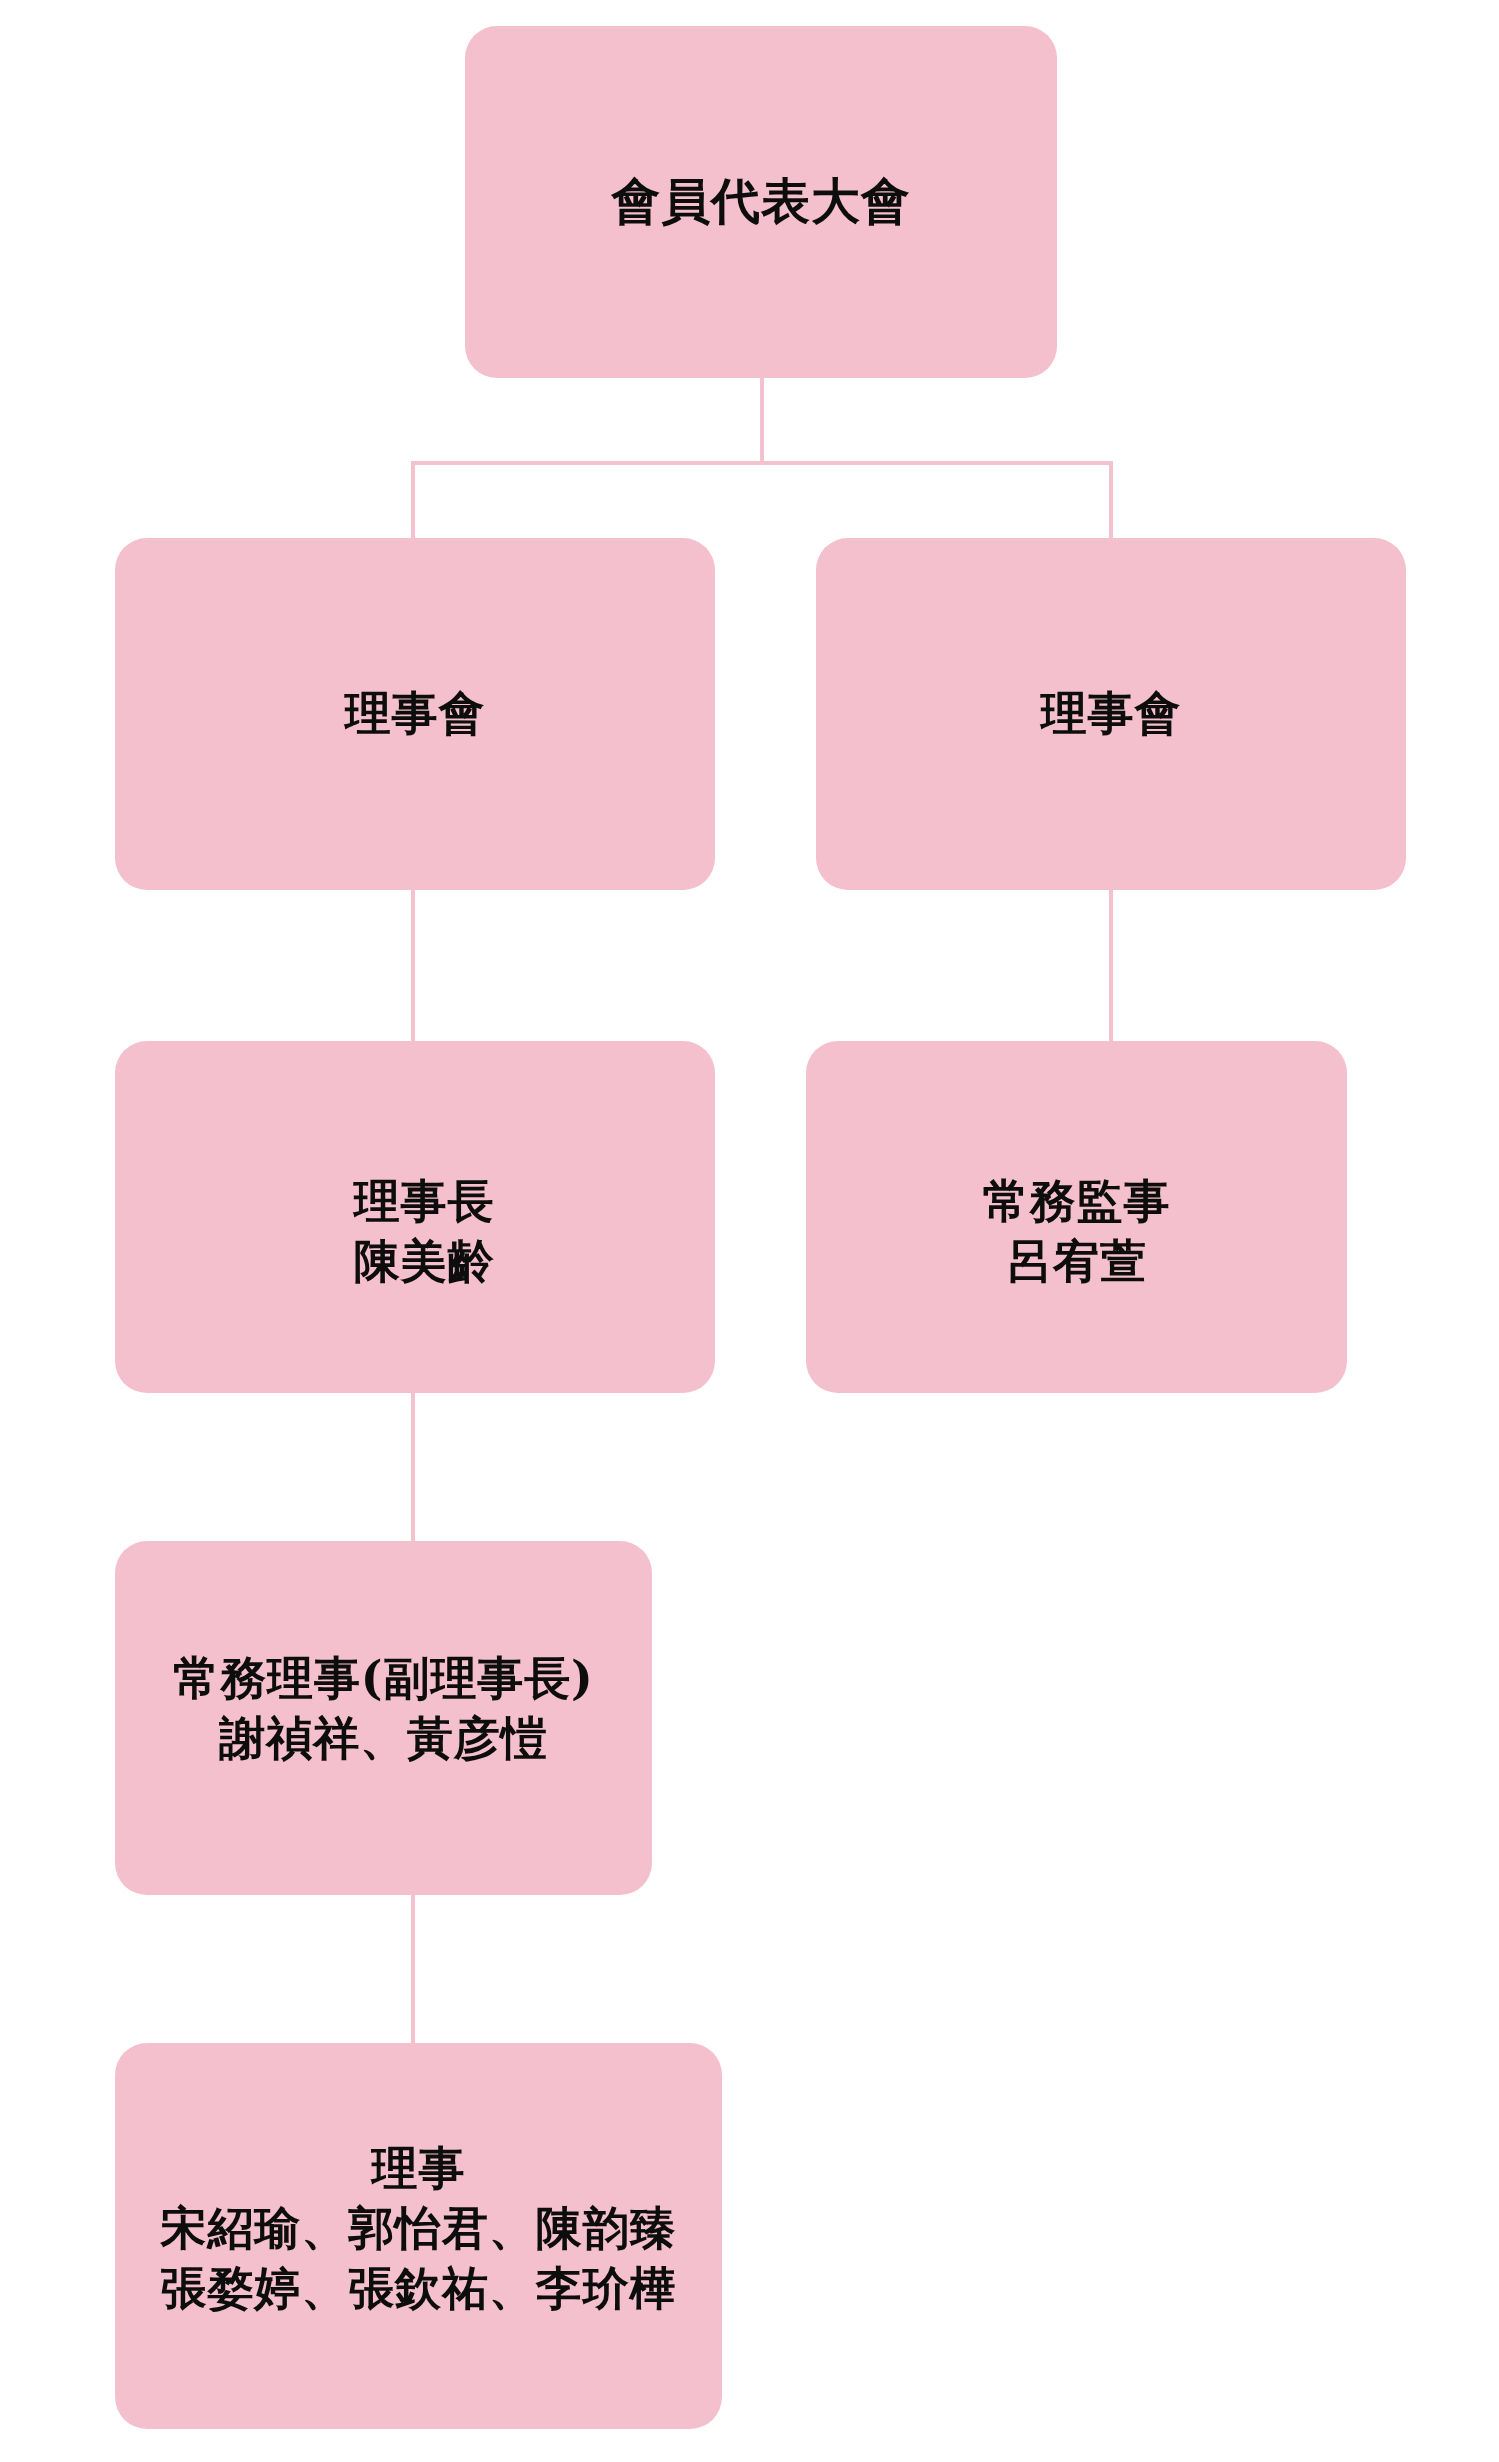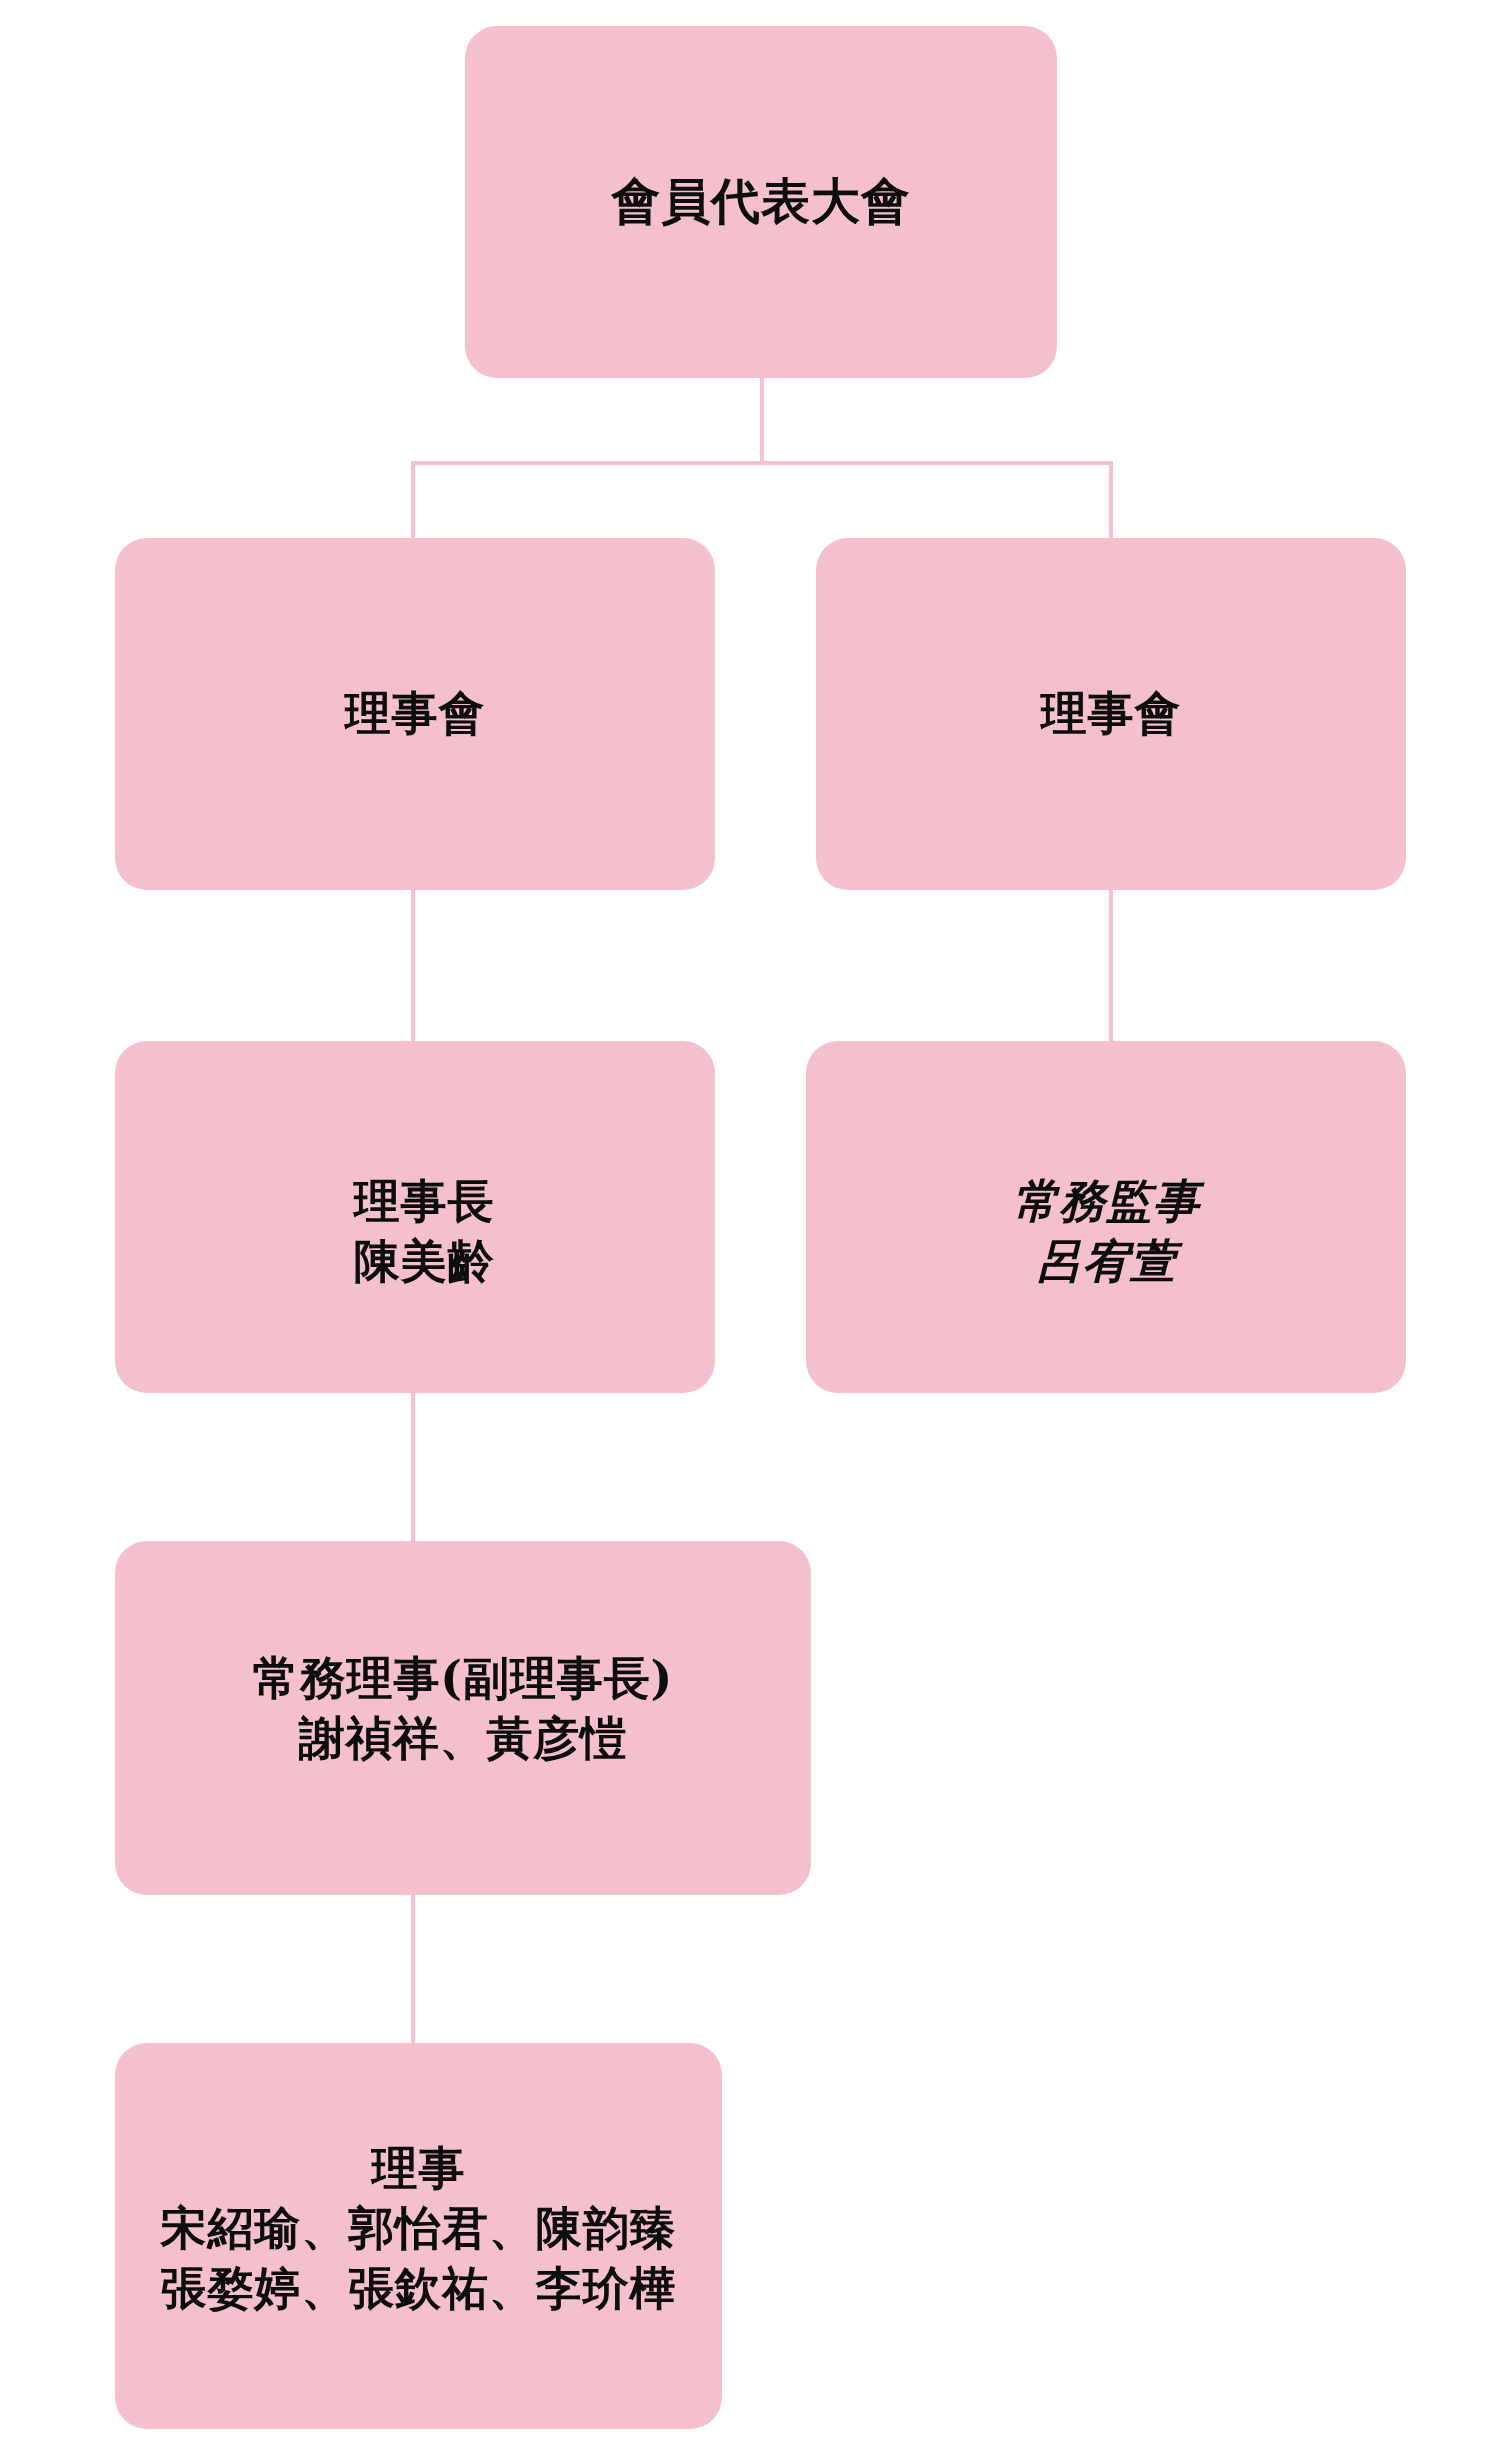--- a/index.html
+++ b/index.html
@@ -34,22 +34,22 @@
     font-weight:700;
     letter-spacing:0.9px;
     white-space:pre-line;
   }
 
   
   #node-assembly   { left:465px;  top:26px;   width:592px; height:352px; }
   #node-board-left { left:115px;  top:538px;  width:600px; height:352px; }
   #node-board-right{ left:816px;  top:538px;  width:590px; height:352px; }
   #node-chair      { left:115px;  top:1041px; width:600px; height:352px; }
-  #node-supervisor { left:806px;  top:1041px; width:600px; height:352px;font-style:italic; }
-  #node-vice-chair { left:115px;  top:1541px; width:696px; height:354px; }
+  #node-supervisor { left:806px;  top:1041px; width:541px; height:352px; }
+  #node-vice-chair { left:115px;  top:1541px; width:537px; height:354px; }
   #node-directors  { left:115px;  top:2043px; width:607px; height:386px;text-align:center; }
 
   #node-assembly   .label{ font-size:49px; }
   #node-board-left .label{ font-size:46px; }
   #node-board-right .label{ font-size:46px; }
   #node-chair      .label{ font-size:46px;margin-left:18px; }
   #node-supervisor .label{ font-size:46px; }
   #node-vice-chair .label{ font-size:46px; }
   #node-directors  .label{ font-size:46px; }
 

